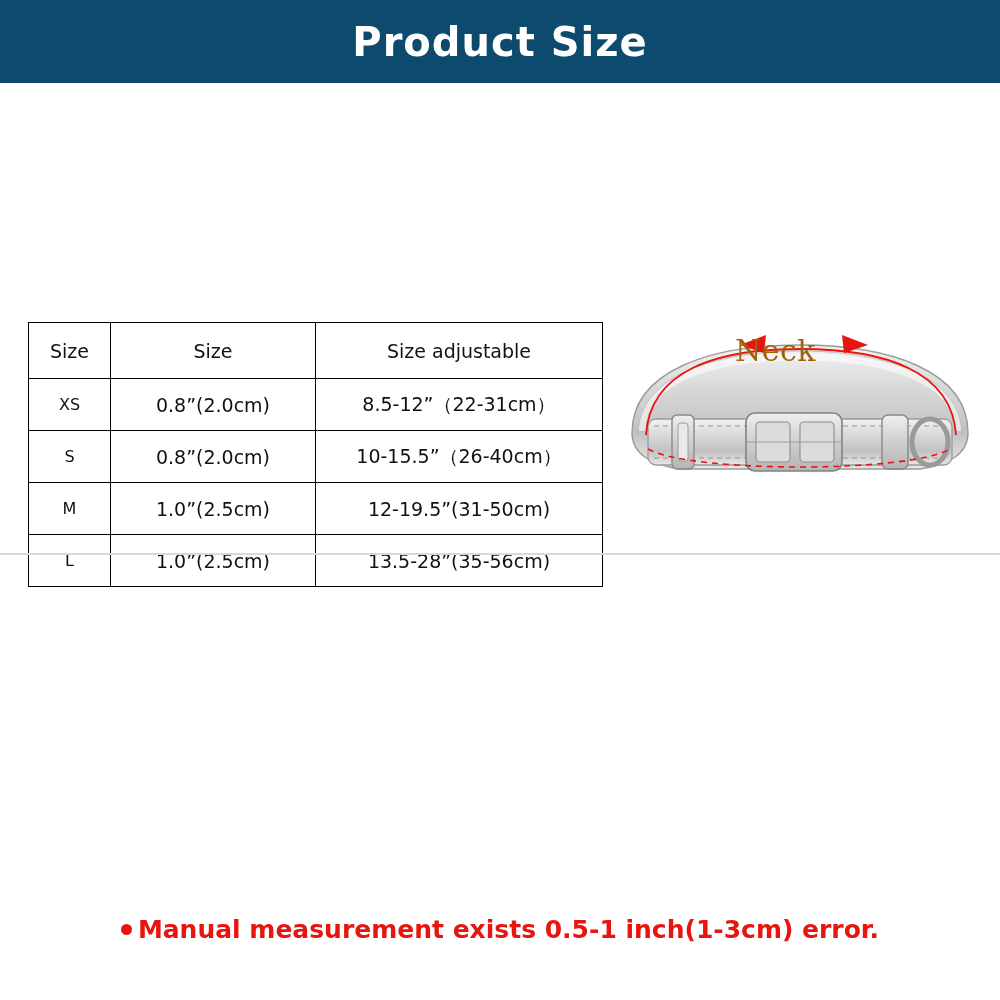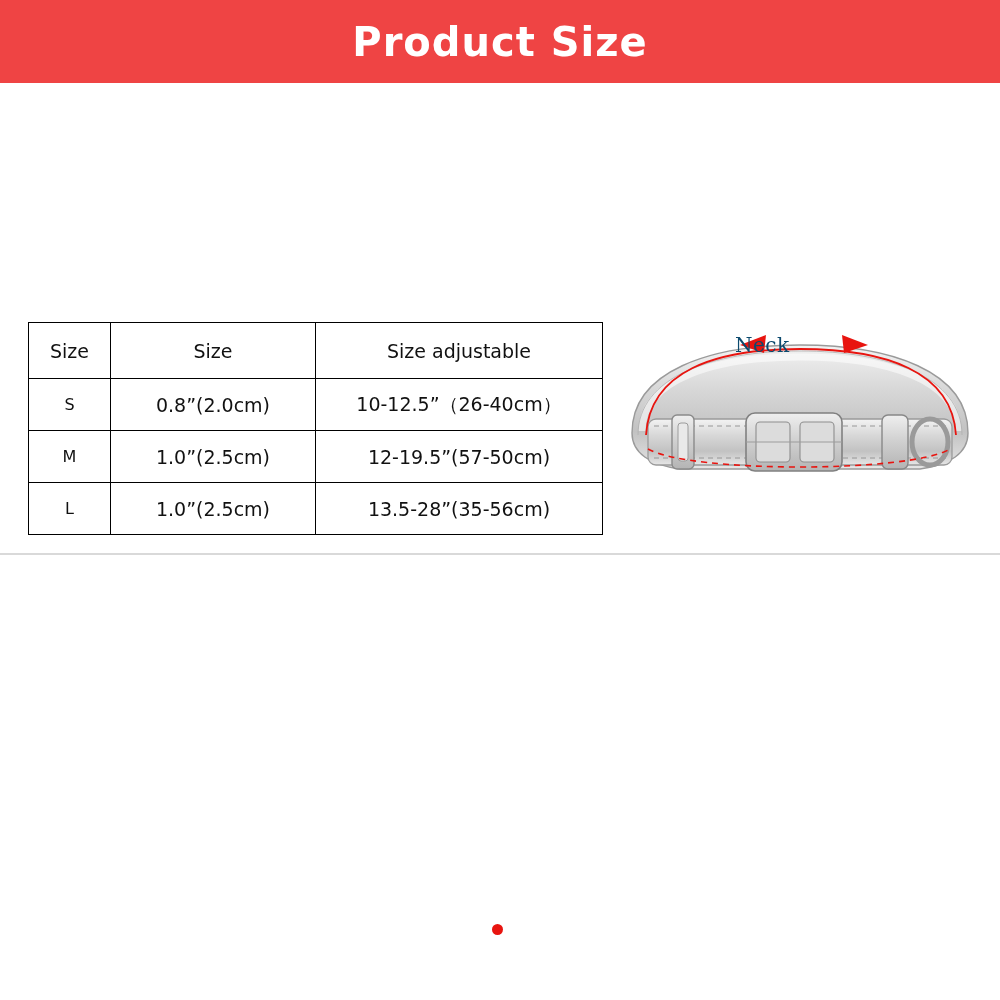--- a/index.html
+++ b/index.html
@@ -12,21 +12,21 @@
     background: #ffffff;
     font-family: "DejaVu Sans", sans-serif;
     overflow: hidden;
     position: relative;
   }
 
   
   .header-banner {
     width: 1000px;
     height: 83px;
-    background: #ef4444;
+    background: #0c4a6e;
     display: flex;
     align-items: center;
     justify-content: center;
   }
   .header-title {
     color: #ffffff;
     font-family: "DejaVu Sans", sans-serif;
     font-weight: bold;
     font-size: 40px;
     letter-spacing: 1px;
@@ -95,23 +95,23 @@
     left: 620px;
     top: 240px;
     width: 360px;
     height: 190px;
   }
 
   .neck-label {
     position: absolute;
     left: 735px;
     top: 250px;
-    color: #0c4a6e;
+    color: #a16207;
     font-family: "DejaVu Serif", serif;
-    font-size: 20px;
+    font-size: 30px;
     letter-spacing: 0.5px;
   }
 
   
   .footer-note {
     position: absolute;
     left: 0;
     top: 915px;
     width: 1000px;
     text-align: center;
@@ -161,28 +161,33 @@
     </colgroup>
     <thead>
       <tr>
         <th>Size</th>
         <th>Size</th>
         <th>Size adjustable</th>
       </tr>
     </thead>
     <tbody>
       <tr>
+        <td class="cell-size">XS</td>
+        <td>0.8”(2.0cm)</td>
+        <td>8.5-12”（22-31cm）</td>
+      </tr>
+      <tr>
         <td class="cell-size">S</td>
         <td>0.8”(2.0cm)</td>
-        <td>10-12.5”（26-40cm）</td>
+        <td>10-15.5”（26-40cm）</td>
       </tr>
       <tr>
         <td class="cell-size">M</td>
         <td>1.0”(2.5cm)</td>
-        <td>12-19.5”(57-50cm)</td>
+        <td>12-19.5”(31-50cm)</td>
       </tr>
       <tr>
         <td class="cell-size">L</td>
         <td>1.0”(2.5cm)</td>
         <td>13.5-28”(35-56cm)</td>
       </tr>
     </tbody>
   </table>
 
   <div class="faint-text"></div>
@@ -235,14 +240,14 @@
 
 <div class="section section-leash">
 
   
 
   
   
 </div>
 
 <div class="footer-note">
-  <span class="footer-bullet"></span>
+  <span class="footer-bullet"></span><span>Manual measurement exists 0.5-1 inch(1-3cm) error.</span>
 </div>
 
 </body></html>

